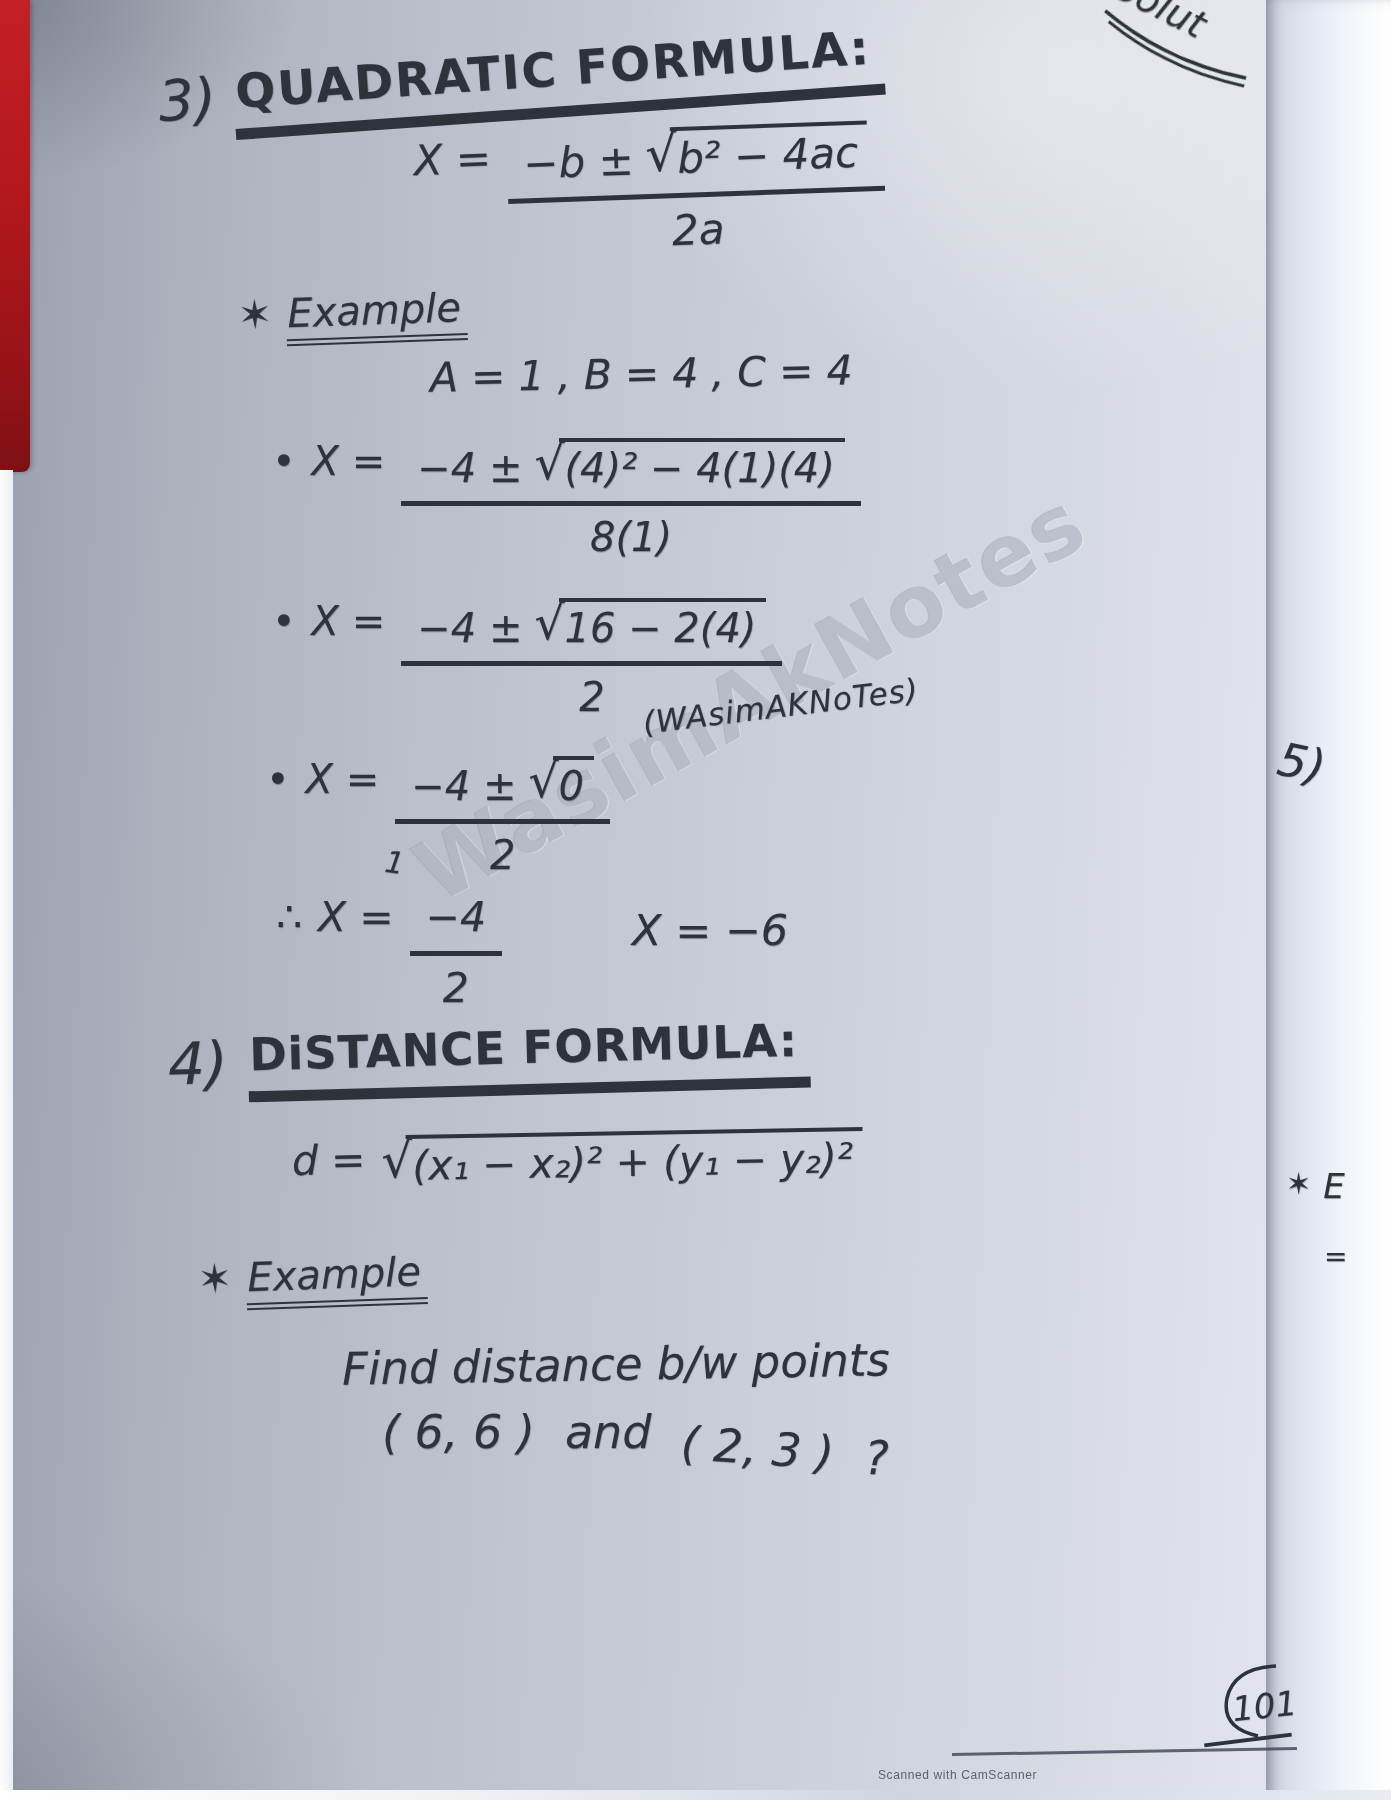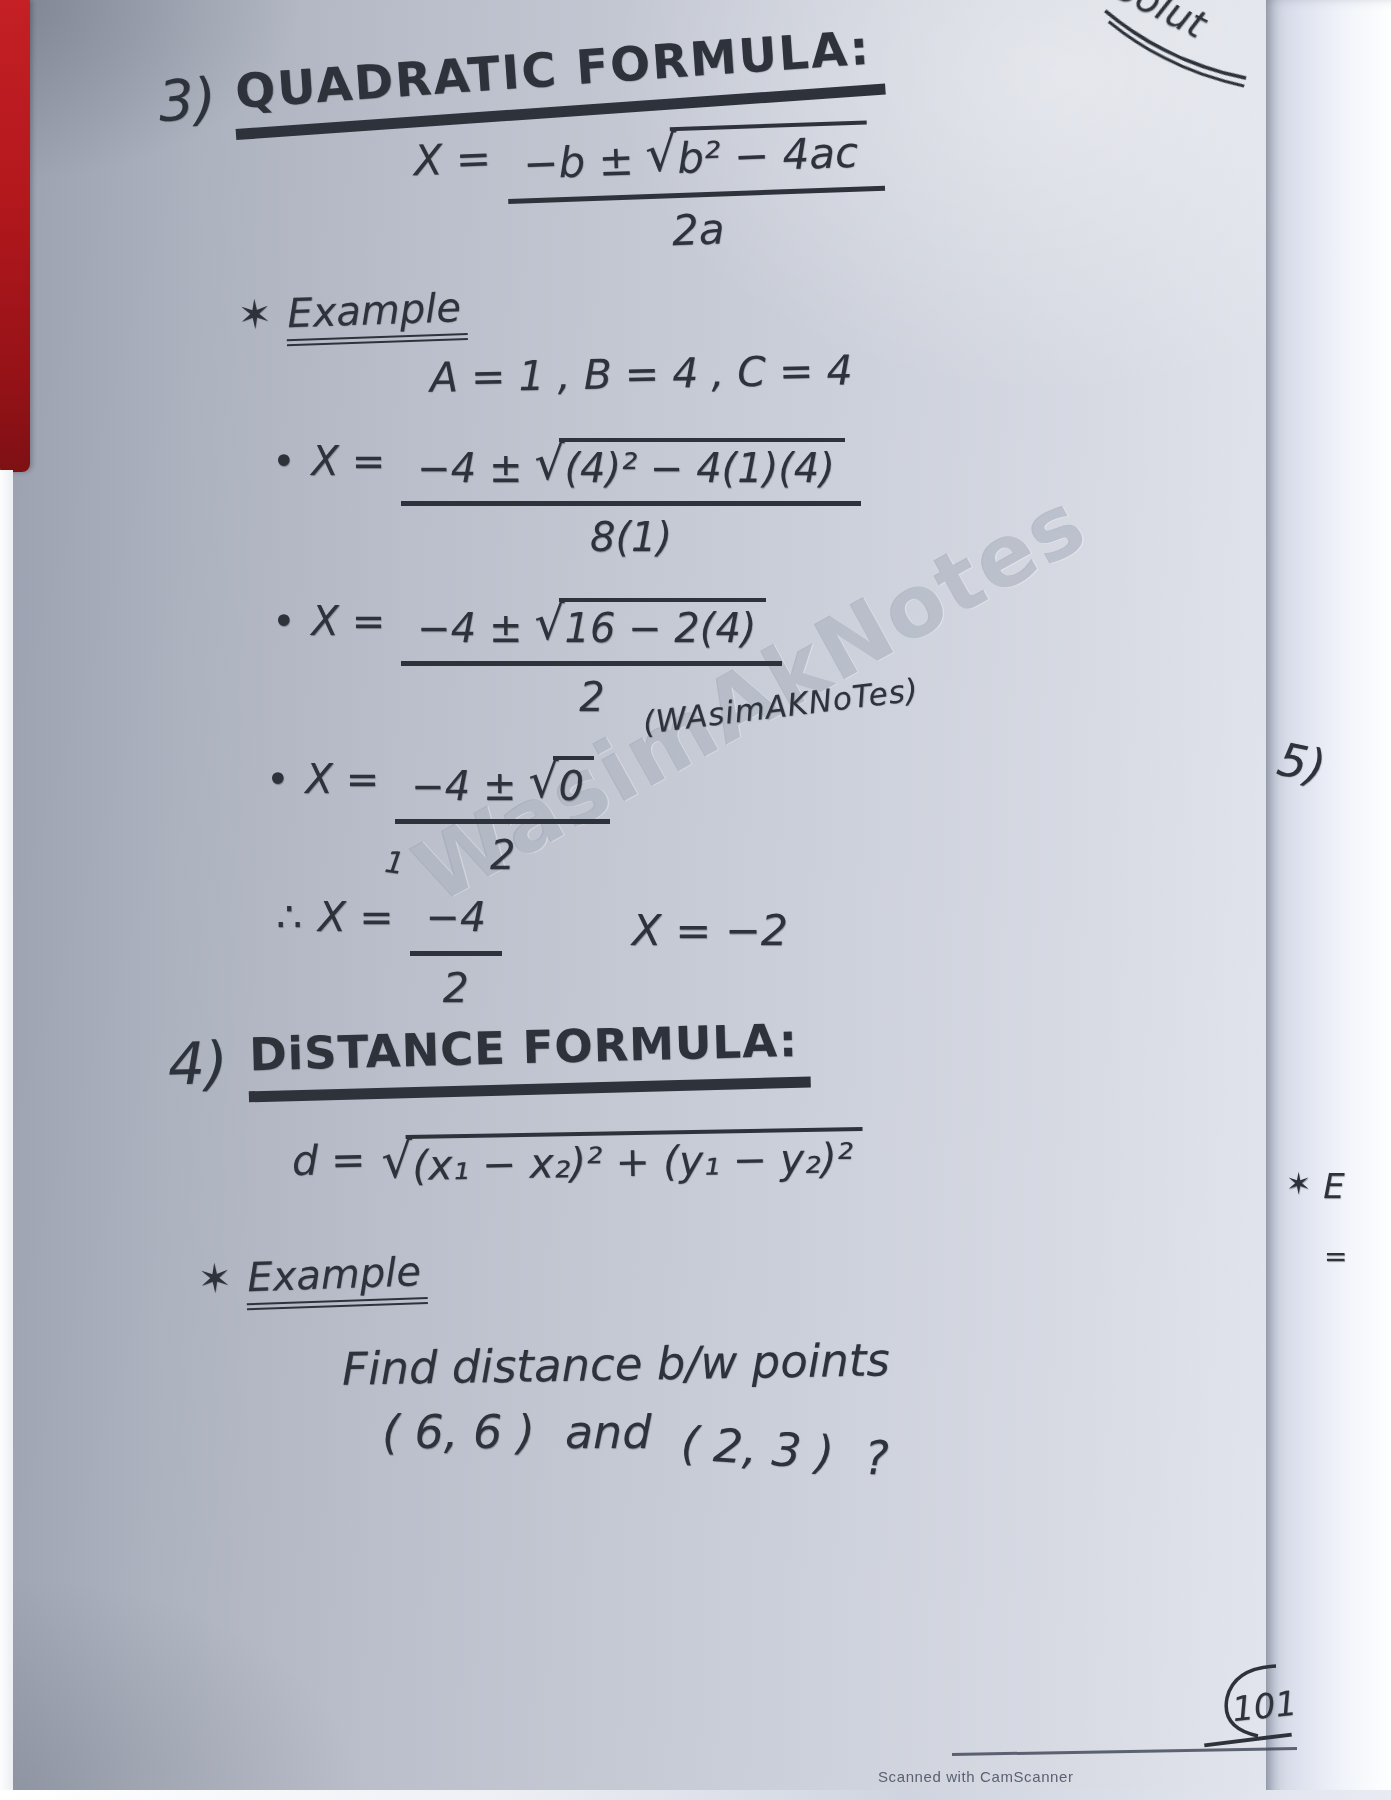--- a/index.html
+++ b/index.html
@@ -65,21 +65,21 @@
   .watermark{
     position:absolute;left:398px;top:835px;
     transform:rotate(-29deg);transform-origin:0 0;
     font-size:86px;font-weight:bold;letter-spacing:2px;
     color:rgba(146,154,171,.48);
     text-shadow:1px 1px 0 rgba(255,255,255,.30);
     white-space:nowrap;
   }
   .footer-text{
     position:absolute;left:878px;top:1768px;
-    font-size:15px;letter-spacing:.6px;color:#454c60;opacity:.85;
+    font-size:12px;letter-spacing:.6px;color:#454c60;opacity:.85;
     filter:blur(.3px);font-family:"Liberation Sans",sans-serif;
   }
   .thin-line{position:absolute;background:var(--ink);}
   svg{display:block;}
 </style>
 </head>
 <body>
 
 <div id="photo">
 
@@ -170,21 +170,21 @@
     <div class="mrow hw txt" style="left:276px;top:893px;font-size:41px;">
       <span>∴</span>
       <span>X  =</span>
       <span class="frac">
         <span class="num">
             <span>−4</span>
           </span>
         <span class="den">2</span>
       </span>
     </div>
-    <div class="abs hw txt" style="left:632px;top:905px;font-size:43px;">X  =  −2</div>
+    <div class="abs hw txt" style="left:632px;top:905px;font-size:43px;">X  =  −6</div>
 
     <div class="abs" style="left:168px;top:1022px;transform:rotate(-1.5deg);display:flex;align-items:flex-start;gap:20px;">
       <span class="hw txt" style="font-size:58px;">4)</span>
       <span class="caps txt h-underline" style="font-size:45px;letter-spacing:1px;">DiSTANCE FORMULA:</span>
     </div>
 
     <div class="mrow hw txt" style="left:292px;top:1132px;font-size:41px;transform:rotate(-1deg);">
       <span>d  =</span>
       <span class="sqrt">
         <span class="rsign">√</span>

